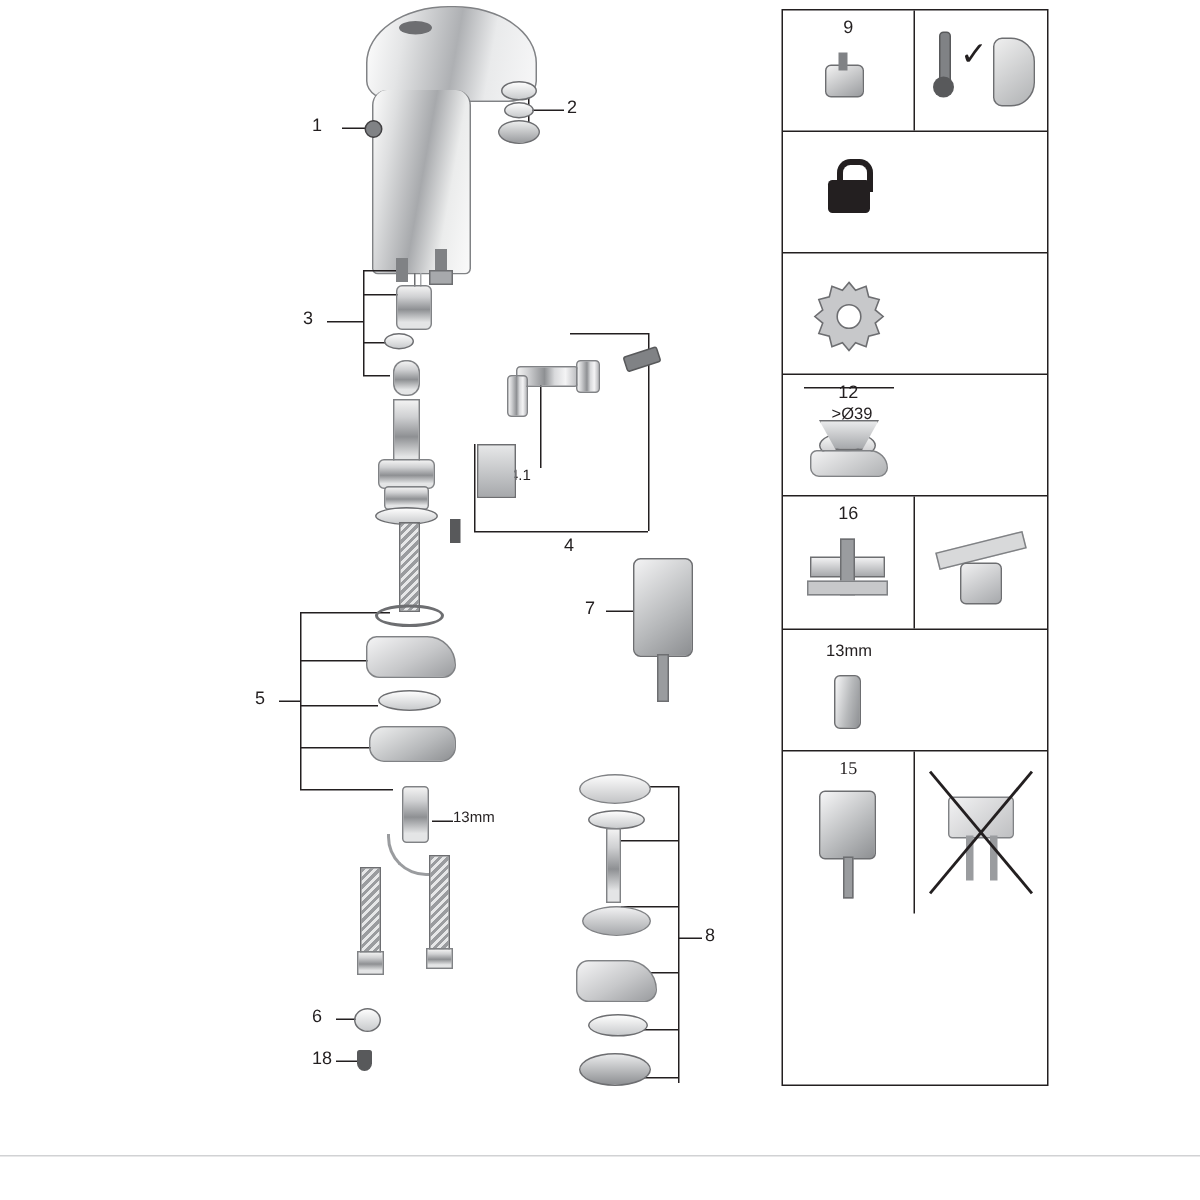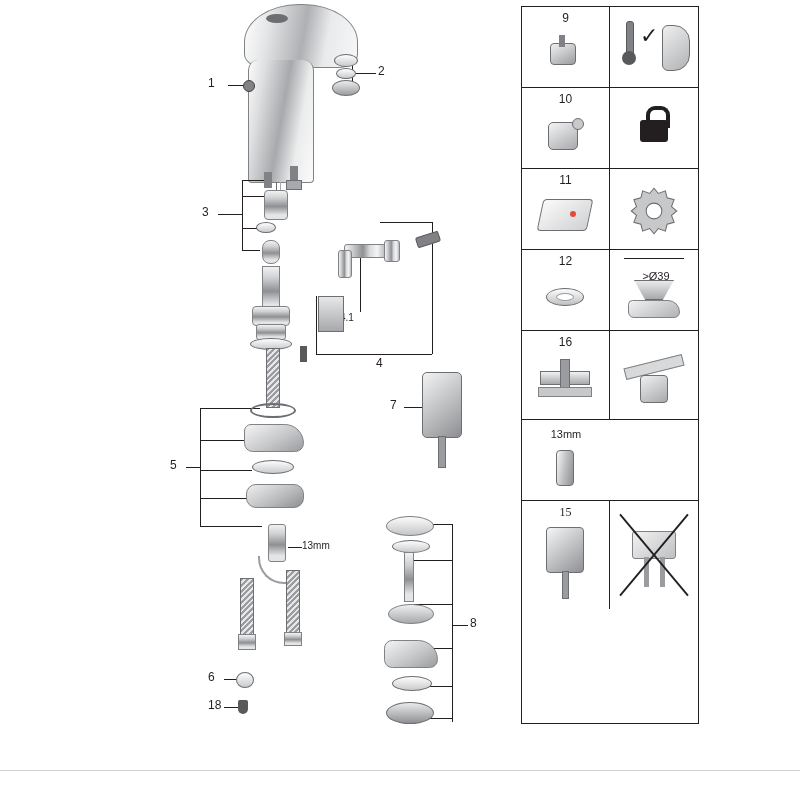--- a/index.html
+++ b/index.html
@@ -171,45 +171,35 @@
       <div class="cell" style="width:50%;">
         <div style="position:absolute;left:16px;top:14px;width:6px;height:34px;background:#808285;border:1px solid #58595b;border-radius:3px;"></div>
         <div style="position:absolute;left:12px;top:44px;width:14px;height:14px;border-radius:50%;background:#58595b;"></div>
         <div style="position:absolute;left:30px;top:18px;font-size:22px;line-height:22px;color:#231f20;">✓</div>
         <div style="position:absolute;left:52px;top:18px;width:26px;height:44px;border-radius:6px 16px 16px 6px;background:linear-gradient(140deg,#efefef,#b0b2b4);border:1px solid #6d6e71;"></div>
       </div>
     </div>
 
     <div class="row" style="height:80px;">
       <div class="cell" style="width:50%;">
-        <div class="cellnum">10</div>
-        <div style="position:absolute;left:26px;top:34px;width:28px;height:26px;border-radius:5px;background:linear-gradient(150deg,#f4f4f5,#a7a9ac);border:1px solid #6d6e71;"></div>
-        <div style="position:absolute;left:50px;top:30px;width:10px;height:10px;border-radius:50%;background:#c8c9cb;border:1px solid #6d6e71;"></div>
-      </div>
-      <div class="cell" style="width:50%;">
         <div style="position:absolute;left:30px;top:32px;width:28px;height:22px;background:#231f20;border-radius:3px;"></div>
         <div style="position:absolute;left:36px;top:18px;width:16px;height:18px;border:4px solid #231f20;border-bottom:none;border-radius:9px 9px 0 0;"></div>
       </div>
     </div>
 
     <div class="row" style="height:80px;">
-      <div class="cell" style="width:50%;">
-        <div class="cellnum">11</div>
-        <div style="position:absolute;left:18px;top:30px;width:48px;height:30px;border-radius:4px;background:linear-gradient(140deg,#fafafa,#d0d1d3);border:1px solid #6d6e71;transform:skewX(-12deg);"></div>
-        <div style="position:absolute;left:48px;top:42px;width:6px;height:6px;border-radius:50%;background:#e24b3a;"></div>
-      </div>
       <div class="cell" style="width:50%;">
         <svg viewBox="0 0 64 64" width="56" height="56" style="position:absolute;left:16px;top:14px;">
           <path d="M32 6l5 6 8-3 2 8 8 2-3 8 6 5-6 5 3 8-8 2-2 8-8-3-5 6-5-6-8 3-2-8-8-2 3-8-6-5 6-5-3-8 8-2 2-8 8 3z" fill="#c7c8ca" stroke="#6d6e71" stroke-width="1.2"></path>
           <circle cx="32" cy="32" r="9" fill="#ffffff" stroke="#6d6e71" stroke-width="1.2"></circle>
         </svg>
       </div>
     </div>
 
-    <div class="row" style="height:80px;">
+    <div class="row" style="height:80px;flex-direction:column;">
       <div class="cell" style="width:50%;">
         <div class="cellnum">12</div>
         <div style="position:absolute;left:24px;top:38px;width:36px;height:16px;border-radius:50%;background:linear-gradient(180deg,#fdfdfd,#bfc0c2);border:1px solid #6d6e71;"></div>
         <div style="position:absolute;left:34px;top:43px;width:16px;height:6px;border-radius:50%;background:#ffffff;border:1px solid #9a9c9f;"></div>
       </div>
       <div class="cell" style="width:50%;">
         <div style="position:absolute;left:14px;top:8px;width:60px;height:1px;background:#231f20;"></div>
         <div style="position:absolute;left:16px;top:20px;font-size:11px;width:60px;text-align:center;">&gt;Ø39</div>
         <div style="position:absolute;left:24px;top:30px;width:38px;height:18px;background:linear-gradient(180deg,#e9eaeb,#a7a9ac);border:1px solid #6d6e71;clip-path:polygon(0 0,100% 0,72% 100%,28% 100%);"></div>
         <div style="position:absolute;left:18px;top:50px;width:50px;height:16px;border-radius:6px 16px 8px 8px;background:linear-gradient(150deg,#f2f2f3,#b0b2b4);border:1px solid #808285;"></div>

